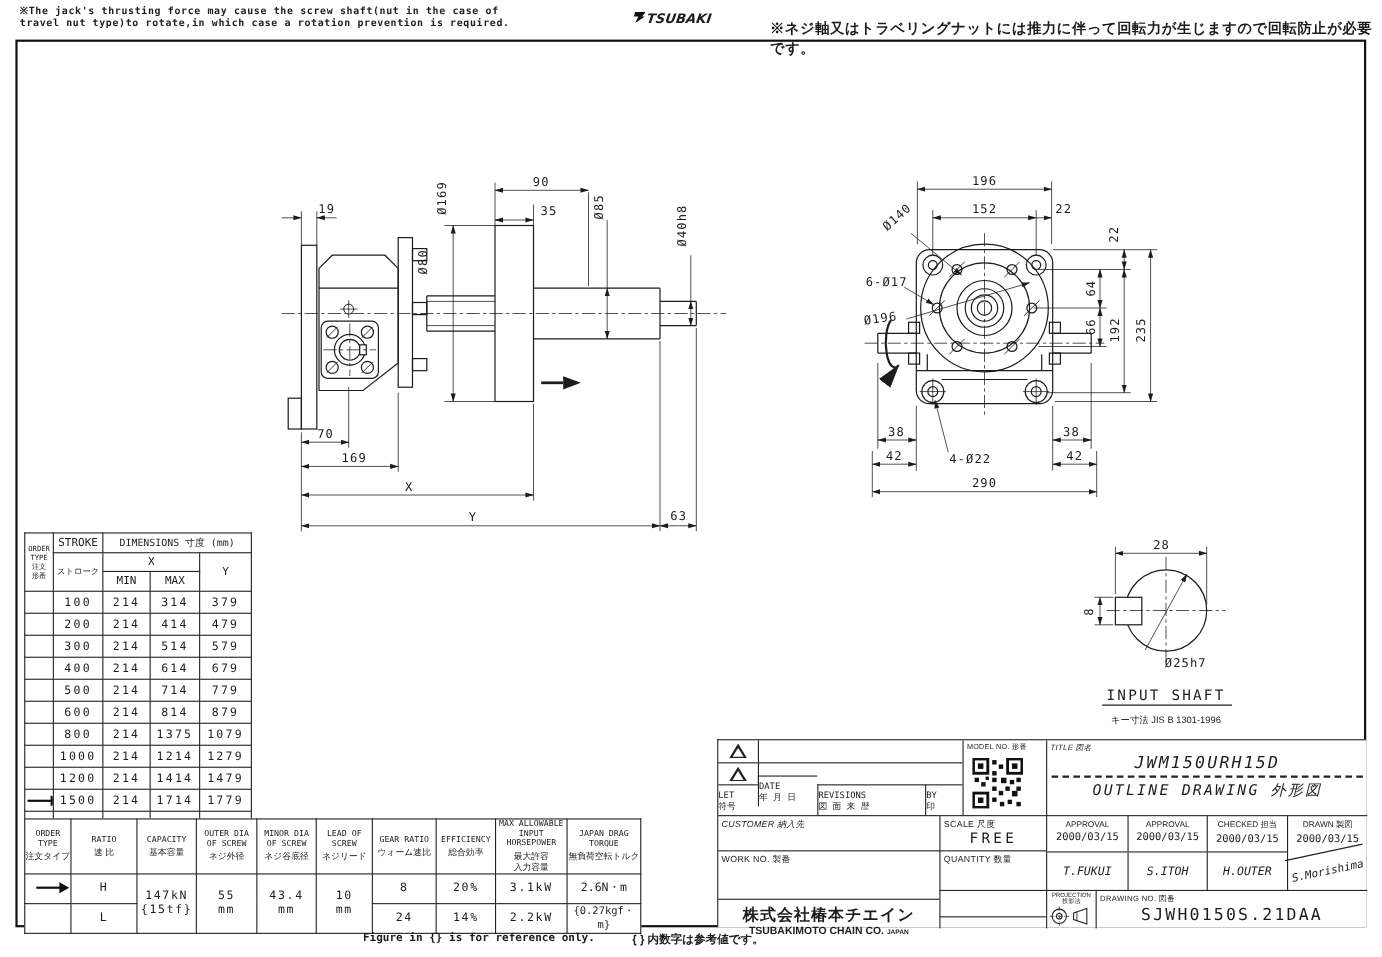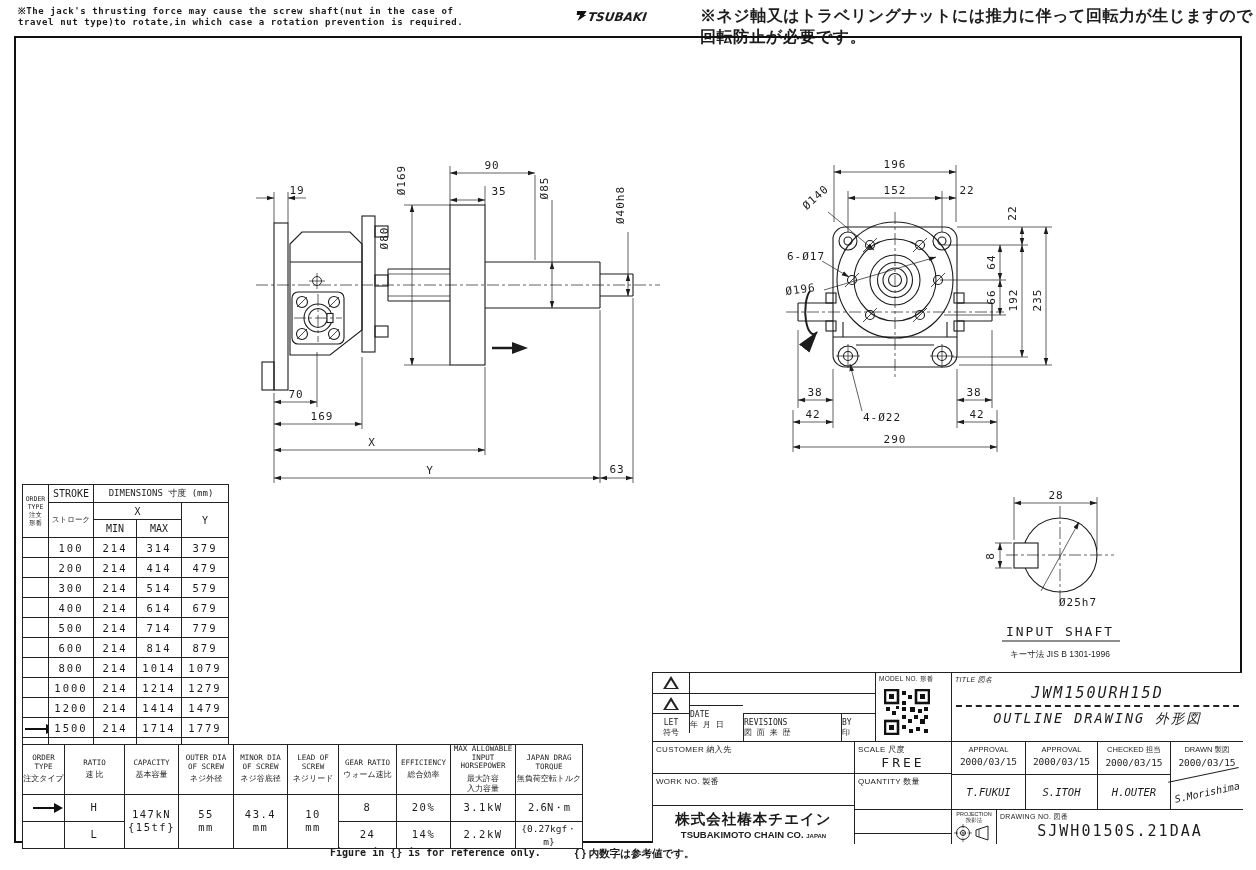--- a/index.html
+++ b/index.html
@@ -2,21 +2,21 @@
 <html><head>
 <meta charset="utf-8">
 <style>
   html,body{margin:0;padding:0;background:#fff;}
   body{width:1256px;height:870px;position:relative;font-family:"Liberation Sans",sans-serif;color:#1c1c1c;overflow:hidden;}
   .preline{white-space:pre-line;}
   
   .note-en{position:absolute;left:18px;top:6px;font-family:"DejaVu Sans Mono",monospace;font-weight:bold;font-size:9px;line-height:11px;letter-spacing:.6px;}
   .logo{position:absolute;left:576px;top:10px;font-family:"DejaVu Sans",sans-serif;font-style:italic;font-weight:900;font-size:12px;letter-spacing:0;transform:skewX(-8deg);}
   .logo .flag{display:inline-block;width:10px;height:10px;background:#111;clip-path:polygon(0 0,100% 0,75% 40%,100% 40%,20% 100%,40% 40%,0 40%);margin-right:2px;}
-  .note-ja{position:absolute;left:700px;top:6px;font-size:16px;font-weight:bold;letter-spacing:.5px;}
+  .note-ja{position:absolute;left:700px;top:17px;font-size:13px;font-weight:bold;letter-spacing:.5px;}
   
   .frame{position:absolute;left:14px;top:36px;width:1228px;height:807px;border:2px solid #111;box-sizing:border-box;}
   svg.drawing{position:absolute;left:0;top:0;pointer-events:none;}
   svg.drawing text{font-family:"DejaVu Sans Mono",monospace;font-size:11px;fill:#1c1c1c;letter-spacing:1px;}
   
   table{border-collapse:collapse;table-layout:fixed;}
   td,th{border:1px solid #222;padding:0;text-align:center;vertical-align:middle;font-weight:normal;overflow:hidden;}
   .stroke-table{position:absolute;left:22px;top:484px;width:206px;background:#fff;}
   .stroke-table th{font-family:"DejaVu Sans Mono",monospace;font-size:10px;letter-spacing:0;}
   .stroke-table td{font-family:"DejaVu Sans Mono",monospace;font-size:10.5px;letter-spacing:2px;height:19px;}
@@ -359,21 +359,21 @@
         <td></td>
         <td>600</td>
         <td>214</td>
         <td>814</td>
         <td>879</td>
       </tr>
   <tr>
         <td></td>
         <td>800</td>
         <td>214</td>
-        <td>1014</td>
+        <td>1375</td>
         <td>1079</td>
       </tr>
   <tr>
         <td></td>
         <td>1000</td>
         <td>214</td>
         <td>1214</td>
         <td>1279</td>
       </tr>
   <tr>
@@ -492,21 +492,21 @@
   <div class="tc nl nt" style="left:0;top:0;width:36px;height:20px;">
       <div class="tri"></div>
     </div>
   <div class="tc nt" style="left:36px;top:0;width:186px;height:20px;"></div>
   <div class="tc nl" style="left:0;top:20px;width:36px;height:20px;">
       <div class="tri"></div>
     </div>
   <div class="tc" style="left:36px;top:20px;width:186px;height:20px;"></div>
   <div class="tc nl" style="left:0;top:40px;width:36px;height:28px;">
       <div class="hdr2">
-        <span class="preline" style="font-size:8px;line-height:9.5px;text-align:center;">LET
+        <span class="preline" style="font-size:8px;line-height:9.5px;">LET
 符号</span>
       </div>
     </div>
   <div class="tc" style="left:36px;top:32px;width:54px;height:28px;">
       <div class="hdr2">
         <span class="preline" style="font-size:8px;line-height:9.5px;">DATE
 年 月 日</span>
       </div>
     </div>
   <div class="tc" style="left:90px;top:40px;width:98px;height:28px;">
@@ -555,21 +555,21 @@
   </div>
 
   <div class="tc nt" style="left:298px;top:0;width:292px;height:68px;font-style:italic;">
     <div class="corner-lbl">TITLE 図名</div>
     <div class="model-title" style="margin-top:11px;">JWM150URH15D</div>
     <div class="dashline"></div>
     <div class="outline-title">OUTLINE DRAWING 外形図</div>
   </div>
 
   <div class="tc nl" style="left:0;top:68px;width:201px;height:32px;">
-      <div class="corner-lbl" style="font-size:8px;">CUSTOMER 納入先</div>
+      <div class="corner-lbl" style="font-size:8px;font-style:italic;">CUSTOMER 納入先</div>
     </div>
   <div class="tc" style="left:201px;top:68px;width:97px;height:32px;">
     <div class="corner-lbl" style="font-size:8px;">SCALE 尺度</div>
     <div class="scale-val" style="margin-top:13px;">FREE</div>
   </div>
   <div class="tc nl" style="left:0;top:100px;width:201px;height:36px;">
       <div class="corner-lbl" style="font-size:8px;">WORK NO. 製番</div>
     </div>
   <div class="tc" style="left:201px;top:100px;width:97px;height:36px;">
       <div class="corner-lbl" style="font-size:8px;">QUANTITY 数量</div>
@@ -589,21 +589,21 @@
     <div class="app-label">CHECKED 担当</div>
     <div class="app-date">2000/03/15</div>
     <div class="app-name">H.OUTER</div>
   </div>
   <div class="tc" style="left:517px;top:68px;width:73px;height:68px;">
     <div class="app-label">DRAWN 製図</div>
     <div class="app-date">2000/03/15</div>
     <div class="app-name sig">S.Morishima</div>
   </div>
 
-  <div class="tc nl" style="left:0;top:132px;width:201px;height:35px;">
+  <div class="tc nl" style="left:0;top:144px;width:201px;height:35px;">
     <div class="company-ja">株式会社椿本チエイン</div>
     <div class="company-en"><span>TSUBAKIMOTO CHAIN CO.</span> <span class="cty">JAPAN</span></div>
   </div>
   <div class="tc" style="left:201px;top:136px;width:97px;height:24px;"></div>
   <div class="tc" style="left:201px;top:160px;width:97px;height:11px;"></div>
   <div class="tc" style="left:298px;top:136px;width:45px;height:35px;">
     <div class="proj-lbl preline">PROJECTION
 投影法</div>
     <svg width="40" height="18" style="display:block;margin:1px auto 0;">
       <circle cx="9" cy="9" r="6.5" fill="none" stroke="#222" stroke-width="1"></circle>

